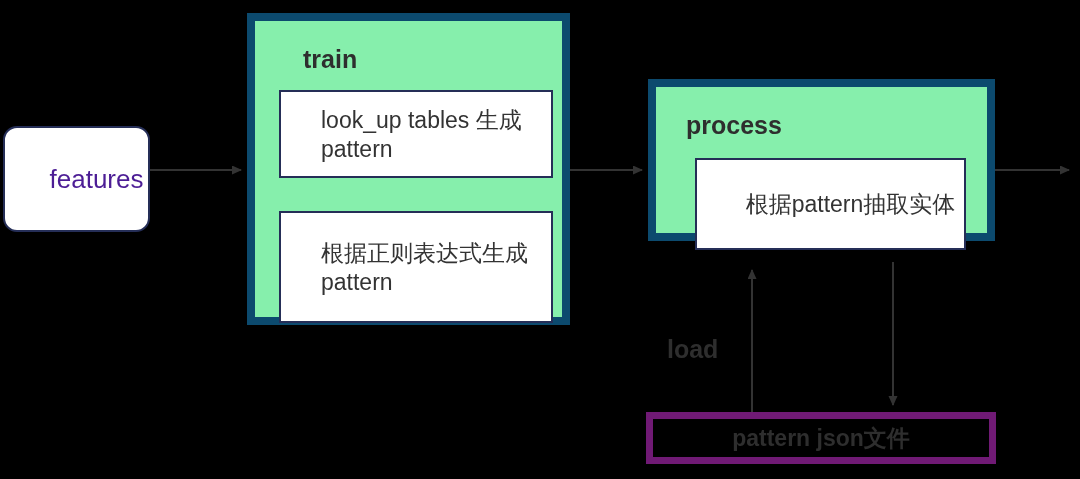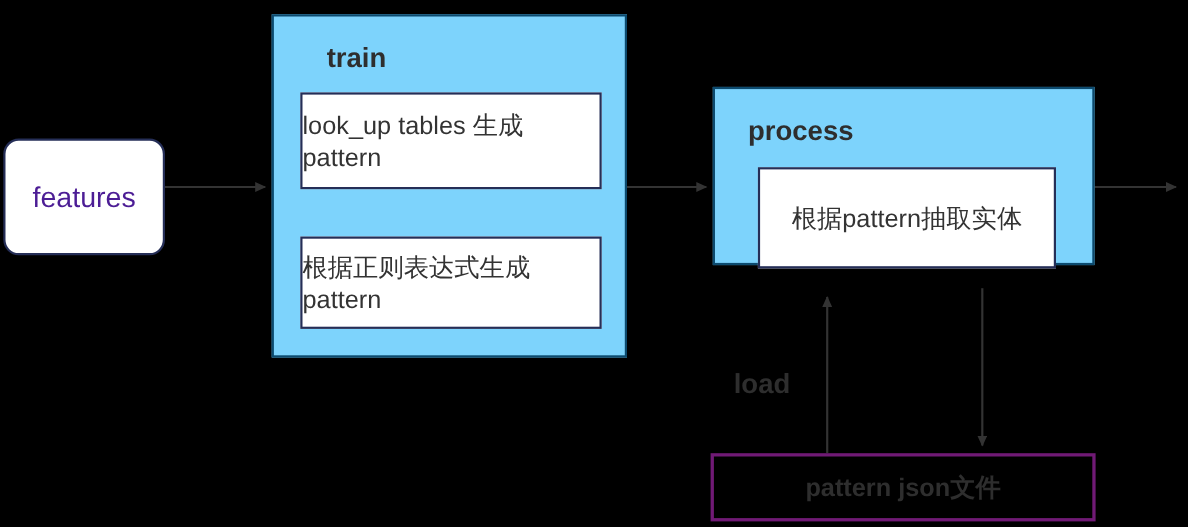--- a/index.html
+++ b/index.html
@@ -26,49 +26,50 @@
     box-sizing: border-box;
     display: flex;
     align-items: center;
     justify-content: center;
   }
   .white-box {
     background: #ffffff;
     border: 2px solid #252e57;
     color: #333333;
     font-size: 23px;
+    padding-left: 40px;
   }
   .group-box {
-    background: #7dd3fc;
-    border: 2px solid #0c4a6e;
+    background: #86efac;
+    border: 8px solid #0c4a6e;
   }
   .group-label {
     position: absolute;
     font-weight: bold;
     font-size: 25px;
     color: #2e2e2e;
     white-space: nowrap;
   }
   .features-box {
     left: 3px; top: 126px; width: 147px; height: 106px;
     font-size: 26px;
     color: #4c1d95;
     border-radius: 14px;
   }
   .train-box { left: 247px; top: 13px; width: 323px; height: 312px; }
   .train-label { left: 48px; top: 24px; }
   .train-child-1 { left: 24px; top: 69px; width: 274px; height: 88px; }
-  .train-child-2 { left: 24px; top: 200px; width: 274px; height: 84px; }
+  .train-child-2 { left: 24px; top: 190px; width: 274px; height: 112px; }
   .process-box { left: 648px; top: 79px; width: 347px; height: 162px; }
   .process-label { left: 30px; top: 24px; }
   .process-child-1 { left: 39px; top: 71px; width: 271px; height: 92px; }
   .patternjson-box {
-    left: 646px; top: 412px; width: 350px; height: 62px;
+    left: 646px; top: 412px; width: 350px; height: 52px;
     background: #000000;
-    border: 3px solid #701a75;
+    border: 7px solid #701a75;
     color: #2e2e2e;
     font-weight: bold;
     font-size: 23px;
   }
   .edge-label {
     position: absolute;
     font-weight: bold;
     font-size: 25px;
     color: #2e2e2e;
     white-space: nowrap;

